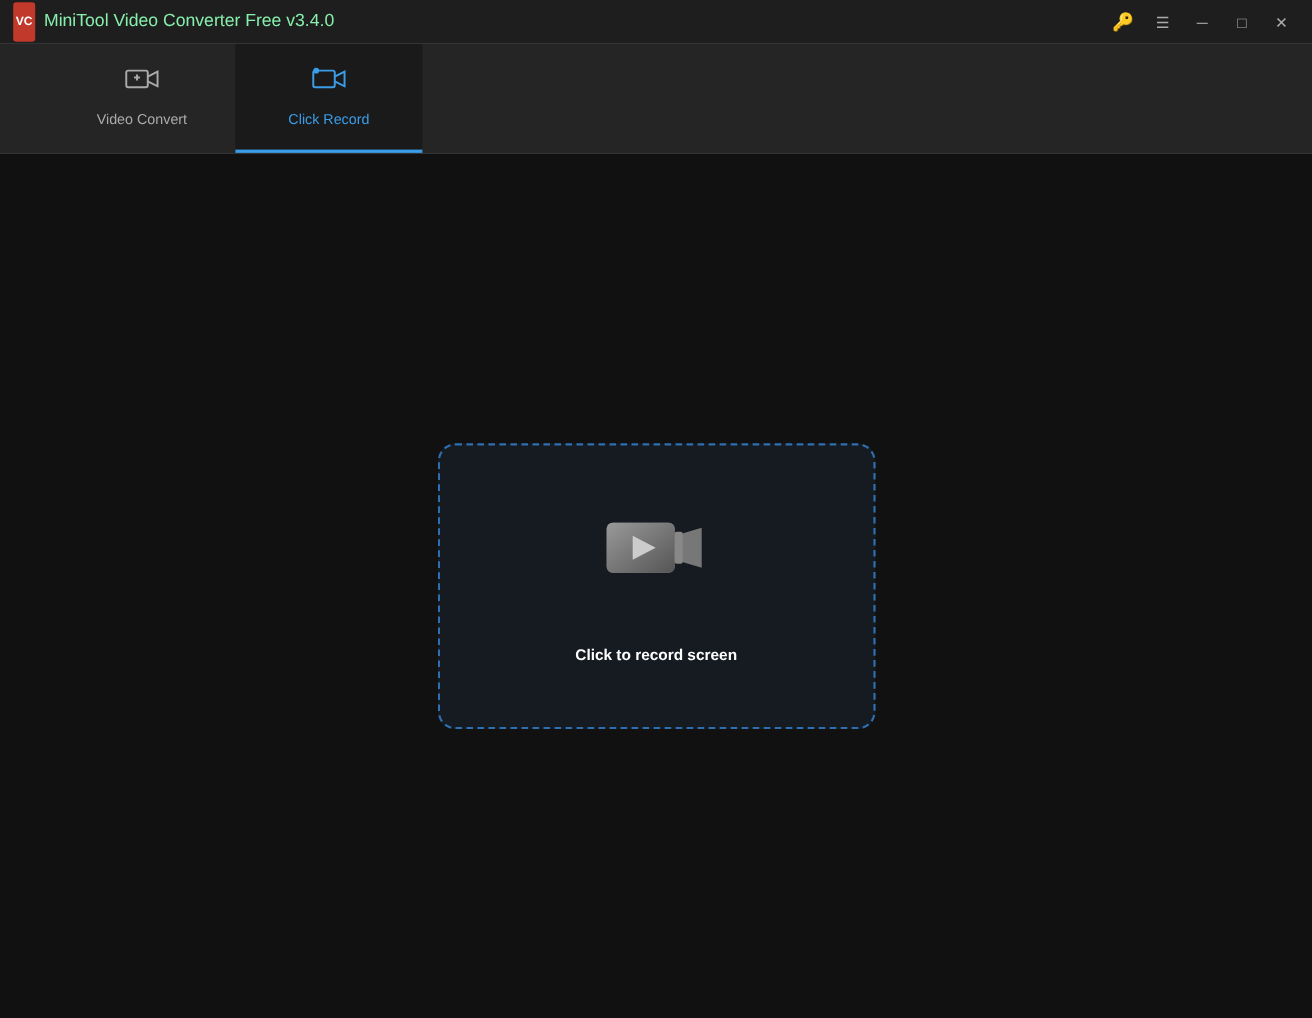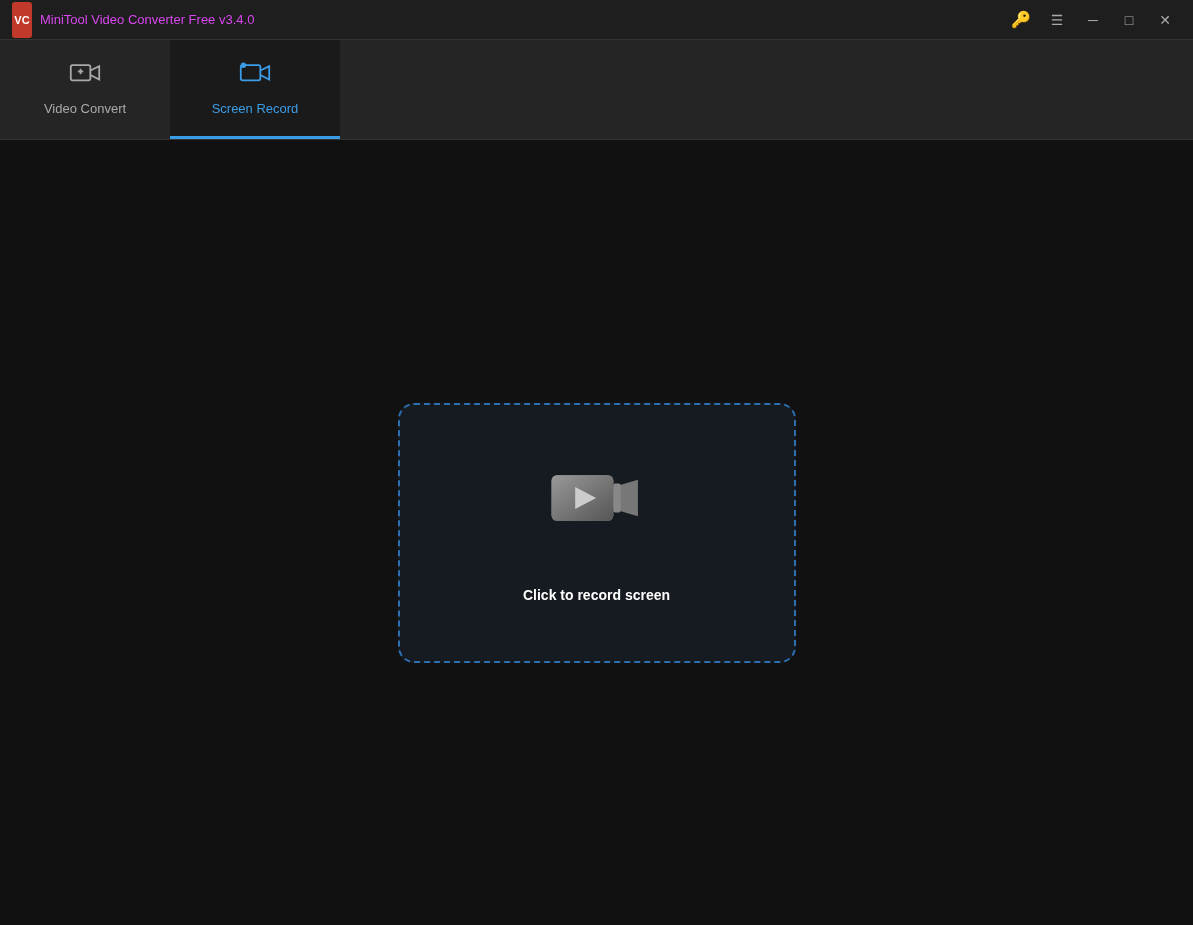--- a/index.html
+++ b/index.html
@@ -38,22 +38,22 @@
       display: flex;
       align-items: center;
       justify-content: center;
       font-size: 11px;
       font-weight: bold;
       color: white;
       flex-shrink: 0;
     }
 
     .app-title {
-      color: #d946ef;
-      font-size: 13px;
+      color: #86efac;
+      font-size: 16px;
     }
 
     .title-bar-controls {
       display: flex;
       align-items: center;
       gap: 4px;
     }
 
     .title-control {
       width: 32px;
@@ -74,20 +74,21 @@
       color: #f0c040;
       font-size: 16px;
     }
 
     
     .nav-tabs {
       display: flex;
       background: #252525;
       height: 100px;
       border-bottom: 1px solid #333;
+      padding-left: 44px;
     }
 
     .nav-tab {
       display: flex;
       flex-direction: column;
       align-items: center;
       justify-content: center;
       gap: 8px;
       width: 170px;
       cursor: pointer;
@@ -208,21 +209,21 @@
 
 
   <div class="nav-tab active">
     <span class="nav-tab-icon">
       <svg class="tab-icon-svg" viewBox="0 0 36 30" fill="none" xmlns="http://www.w3.org/2000/svg">
         <rect x="2" y="4" width="22" height="17" rx="2" stroke="#3b9de8" stroke-width="2" fill="none"></rect>
         <polyline points="24,10 34,5 34,20 24,15" stroke="#3b9de8" stroke-width="2" fill="none"></polyline>
         <circle cx="5" cy="4" r="3" fill="#3b9de8" stroke="none"></circle>
       </svg>
     </span>
-    <span style="color:#3b9de8;">Screen Record</span>
+    <span style="color:#3b9de8;">Click Record</span>
   </div>
 
 
 </div>
 
 <div class="main-content">
   <div class="record-box">
     <div class="record-icon">
       <svg class="camera-icon-svg" viewBox="0 0 110 80" fill="none" xmlns="http://www.w3.org/2000/svg">
 

